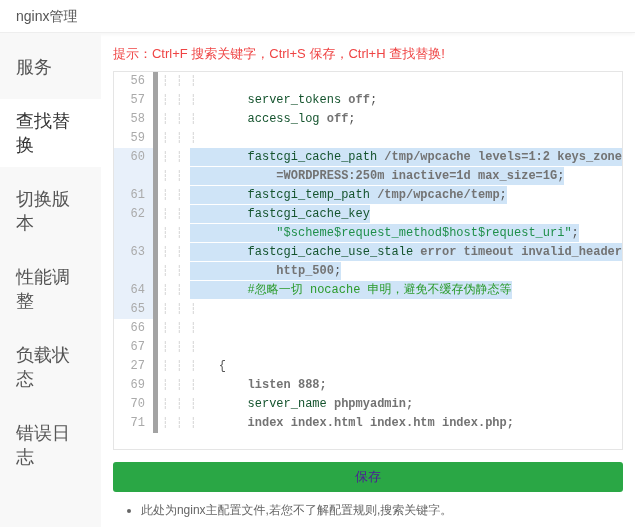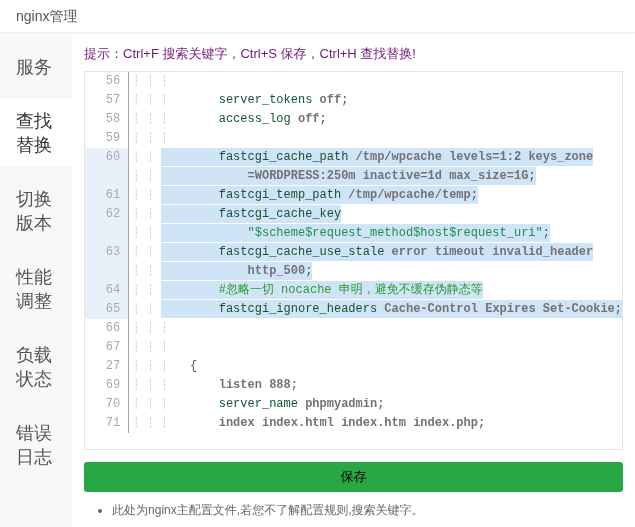--- a/index.html
+++ b/index.html
@@ -35,21 +35,21 @@
     margin-bottom: 10px;
   }
   .sidebar .item.active { background: #fff; color: #333; }
   .main {
     flex: 1;
     display: flex;
     flex-direction: column;
     padding: 12px 12px 8px;
     min-height: 0;
   }
-  .hint { font-size: 13px; color: #701a75; margin-bottom: 8px; }
+  .hint { font-size: 13px; color: #ef4444; margin-bottom: 8px; }
 
   .editor-wrap {
     flex: 1;
     border: 1px solid #e5e5e5;
     min-height: 0;
     overflow: hidden;
     position: relative;
   }
   .editor {
     font-family: Consolas, "Courier New", monospace;
@@ -61,21 +61,21 @@
   }
   .line { display: flex; align-items: stretch; }
   .gutter {
     width: 44px;
     text-align: right;
     color: #aaa;
     padding-right: 8px;
     flex: 0 0 44px;
     user-select: none;
     background: #fff;
-    border-right: 1px solid #a3a3a3;
+    border-right: 5px solid #a3a3a3;
   }
   .folds {
     width: 30px;
     flex: 0 0 30px;
     color: #ccc;
     letter-spacing: 1px;
     white-space: pre;
     font-size: 10px;
     padding-left: 4px;
     padding-top: 1px;
@@ -94,21 +94,21 @@
 
   .tok-key  { color: #14532d; }   
   .tok-str  { color: #1f8f4a; }   
   .tok-cmt  { color: #2a9a2a; font-style: normal; }
   .tok-name { color: #737373; font-weight: bold; }
   .punct    { color: #555; }
 
   .btn-save {
     margin-top: 12px;
     background: #2aa745;
-    color: #000000;
+    color: #4c1d95;
     border: none;
     border-radius: 3px;
     padding: 6px 14px;
     font-size: 13px;
     cursor: pointer;
   }
   .footnote {
     list-style: disc;
     margin: 10px 0 0 10px;
     padding-left: 18px;
@@ -190,21 +190,20 @@
               <div class="code"><span class="sel"><span class="tok-name">            http_500</span><span class="punct">;</span></span></div>
             </div>
             <div class="line selected">
               <div class="gutter">64</div>
               <div class="folds">┆ ┆ ┆</div>
               <div class="code"><span class="sel"><span class="tok-cmt">        #忽略一切 nocache 申明，避免不缓存伪静态等</span></span></div>
             </div>
             <div class="line selected">
               <div class="gutter">65</div>
               <div class="folds">┆ ┆ ┆</div>
-              <div class="code"><span class="sel"><span class="tok-key">        fastcgi_ignore_headers </span><span class="tok-name">Cache-Control Expires Set-Cookie</span><span class="punct">;</span></span></div>
             </div>
             <div class="line">
               <div class="gutter">66</div>
               <div class="folds">┆ ┆ ┆</div>
               <div class="code"></div>
             </div>
             <div class="line">
               <div class="gutter">67</div>
               <div class="folds">┆ ┆ ┆</div>
             </div>

